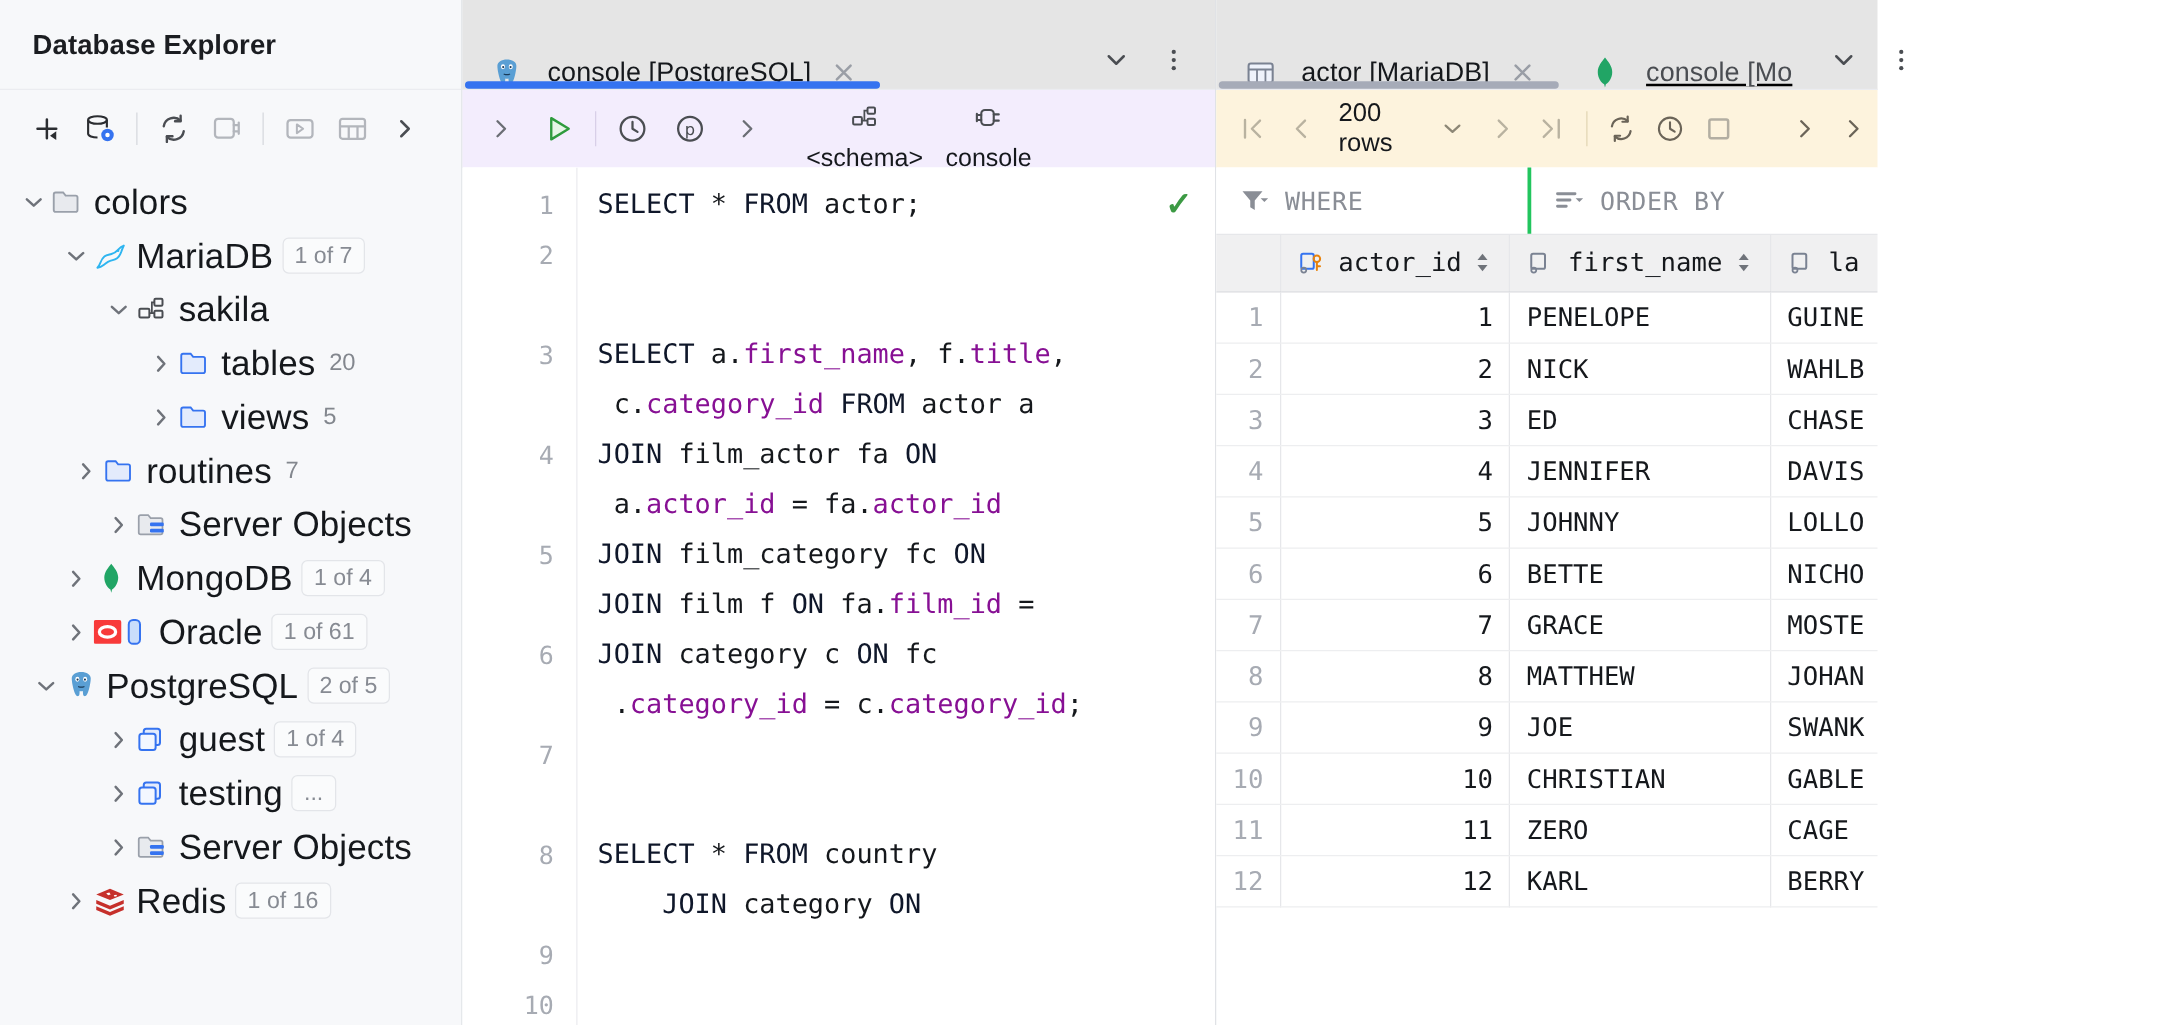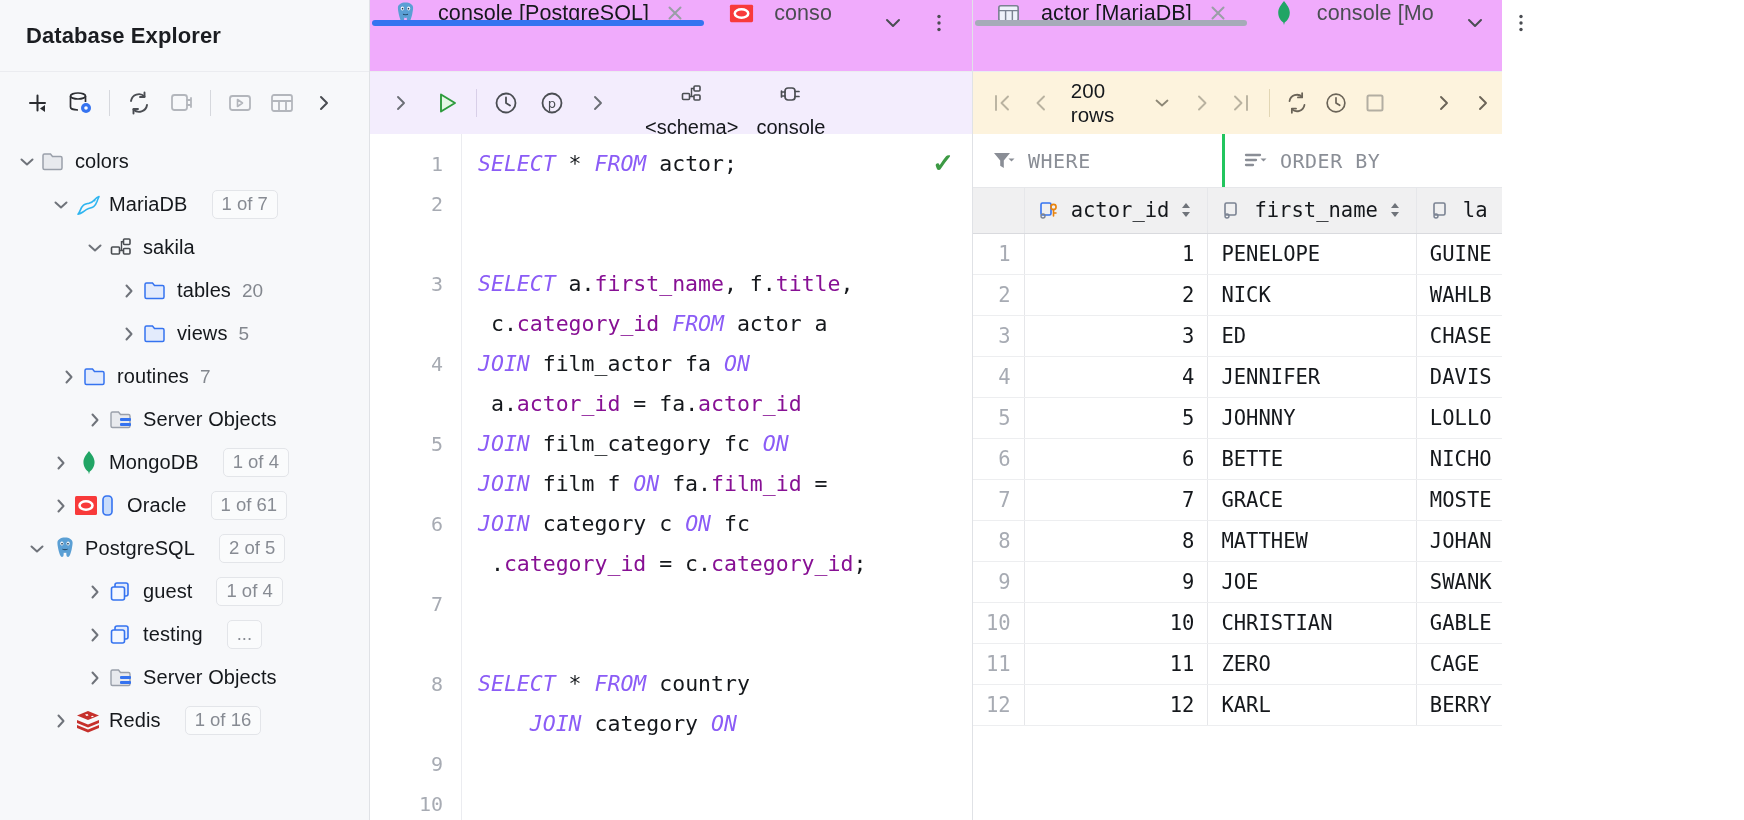--- a/index.html
+++ b/index.html
@@ -45,43 +45,44 @@
   }
   .twisty {
     width: 26px; height: 26px; flex: 0 0 26px;
     display: flex; align-items: center; justify-content: center;
   }
   .node-icon {
     width: 30px; height: 26px; flex: 0 0 30px;
     display: flex; align-items: center; justify-content: center;
     margin-right: 5px;
   }
-  .node-label { font-size: 20px; color: #15181c; letter-spacing: .1px; text-align: center; }
+  .node-label { font-size: 28px; color: #15181c; letter-spacing: .1px; text-align: center; }
   .node-count {
     font-size: 19px; color: #83878e; margin-left: 11px;
   }
   .node-badge {
-    font-size: 18.5px; color: #878b93; margin-left: 24px;
+    font-size: 18.5px; color: #878b93; margin-left: 7px;
     border: 1px solid #e3e5e9; border-radius: 5px;
     padding: 2px 9px 3px; line-height: 1.15;
     background: #fafbfc;
   }
 
   
   .main { flex: 1; display: flex; min-width: 0; height: 820px; }
 
   .pane { display: flex; flex-direction: column; min-width: 0; height: 820px; }
   .pane-left { flex: 0 0 603px; width: 603px; border-right: 1px solid #e0e2e6; }
   .pane-right { flex: 1; min-width: 0; }
 
   
   .tabbar {
-    height: 72px; display: flex; align-items: flex-start;
-    background: #f0abfc; position: relative;
+    height: 72px; display: flex; align-items: flex-end;
+    background: #e5e5e5; position: relative;
     border-bottom: 1px solid #ebecf0;
+    text-decoration: underline;
   }
   .tab {
     display: flex; align-items: center; gap: 13px;
     padding: 0 18px 0 20px; position: relative;
     cursor: pointer; white-space: nowrap;
   }
   .tab-label { font-size: 21.5px; color: #15181c; letter-spacing: .1px; }
   .tab.inactive .tab-label { color: #4a4d52; }
   .tab-underline {
     position: absolute; left: 0; right: 0; bottom: 0; height: 6px;
@@ -135,21 +136,21 @@
     height: 40px; line-height: 40px; padding-right: 18px;
     font-family: "DejaVu Sans Mono", monospace;
     font-size: 20px; color: #a7abb3;
   }
   .code {
     flex: 1; padding: 10px 0 0 16px; overflow: hidden;
     font-family: "DejaVu Sans Mono", monospace;
     font-size: 21.5px; min-width: 0;
   }
   .cline { height: 40px; line-height: 40px; white-space: pre; }
-  .kw { color: #8b5cf6; font-style: italic; }
+  .kw { color: #0f172a; }
   .col { color: #871094; }
   .pl { color: #15181c; }
   .check-ok {
     position: absolute; right: 18px; top: 14px;
     font-size: 26px; color: #3c9a44; font-weight: 700;
   }
 
   
   .grid-toolbar {
     height: 62px; background: #fdf3dd;
@@ -511,29 +512,20 @@
           </span>
           <span class="tab-label">console [PostgreSQL]</span>
           <span class="tab-close">
             <svg width="22" height="22" viewBox="0 0 22 22">
               <path d="M5.5 5.5l11 11M16.5 5.5l-11 11" stroke="#9a9ea6" stroke-width="2" stroke-linecap="round"></path>
             </svg>
           </span>
           <span class="tab-underline" style="background:#3573f0;left:2px;right:2px;"></span>
         </div>
 
-        <div class="tab inactive">
-          <span class="node-icon">
-            <svg width="27" height="27" viewBox="0 0 28 28">
-              <rect x="2" y="5" width="24" height="18" rx="1.5" fill="#f83a3a"></rect>
-              <ellipse cx="14" cy="14" rx="7" ry="4.4" fill="none" stroke="#fff" stroke-width="2.6"></ellipse>
-            </svg>
-          </span>
-          <span class="tab-label">conso</span>
-        </div>
 
         <div class="tabbar-actions">
           <div class="tba-btn">
             <svg width="26" height="26" viewBox="0 0 26 26">
               <path d="M7 10l6 6 6-6" fill="none" stroke="#4a4d52" stroke-width="2" stroke-linecap="round" stroke-linejoin="round"></path>
             </svg>
           </div>
           <div class="tba-btn">
             <svg width="26" height="26" viewBox="0 0 26 26">
               <circle cx="13" cy="6.5" r="1.7" fill="#4a4d52"></circle>

